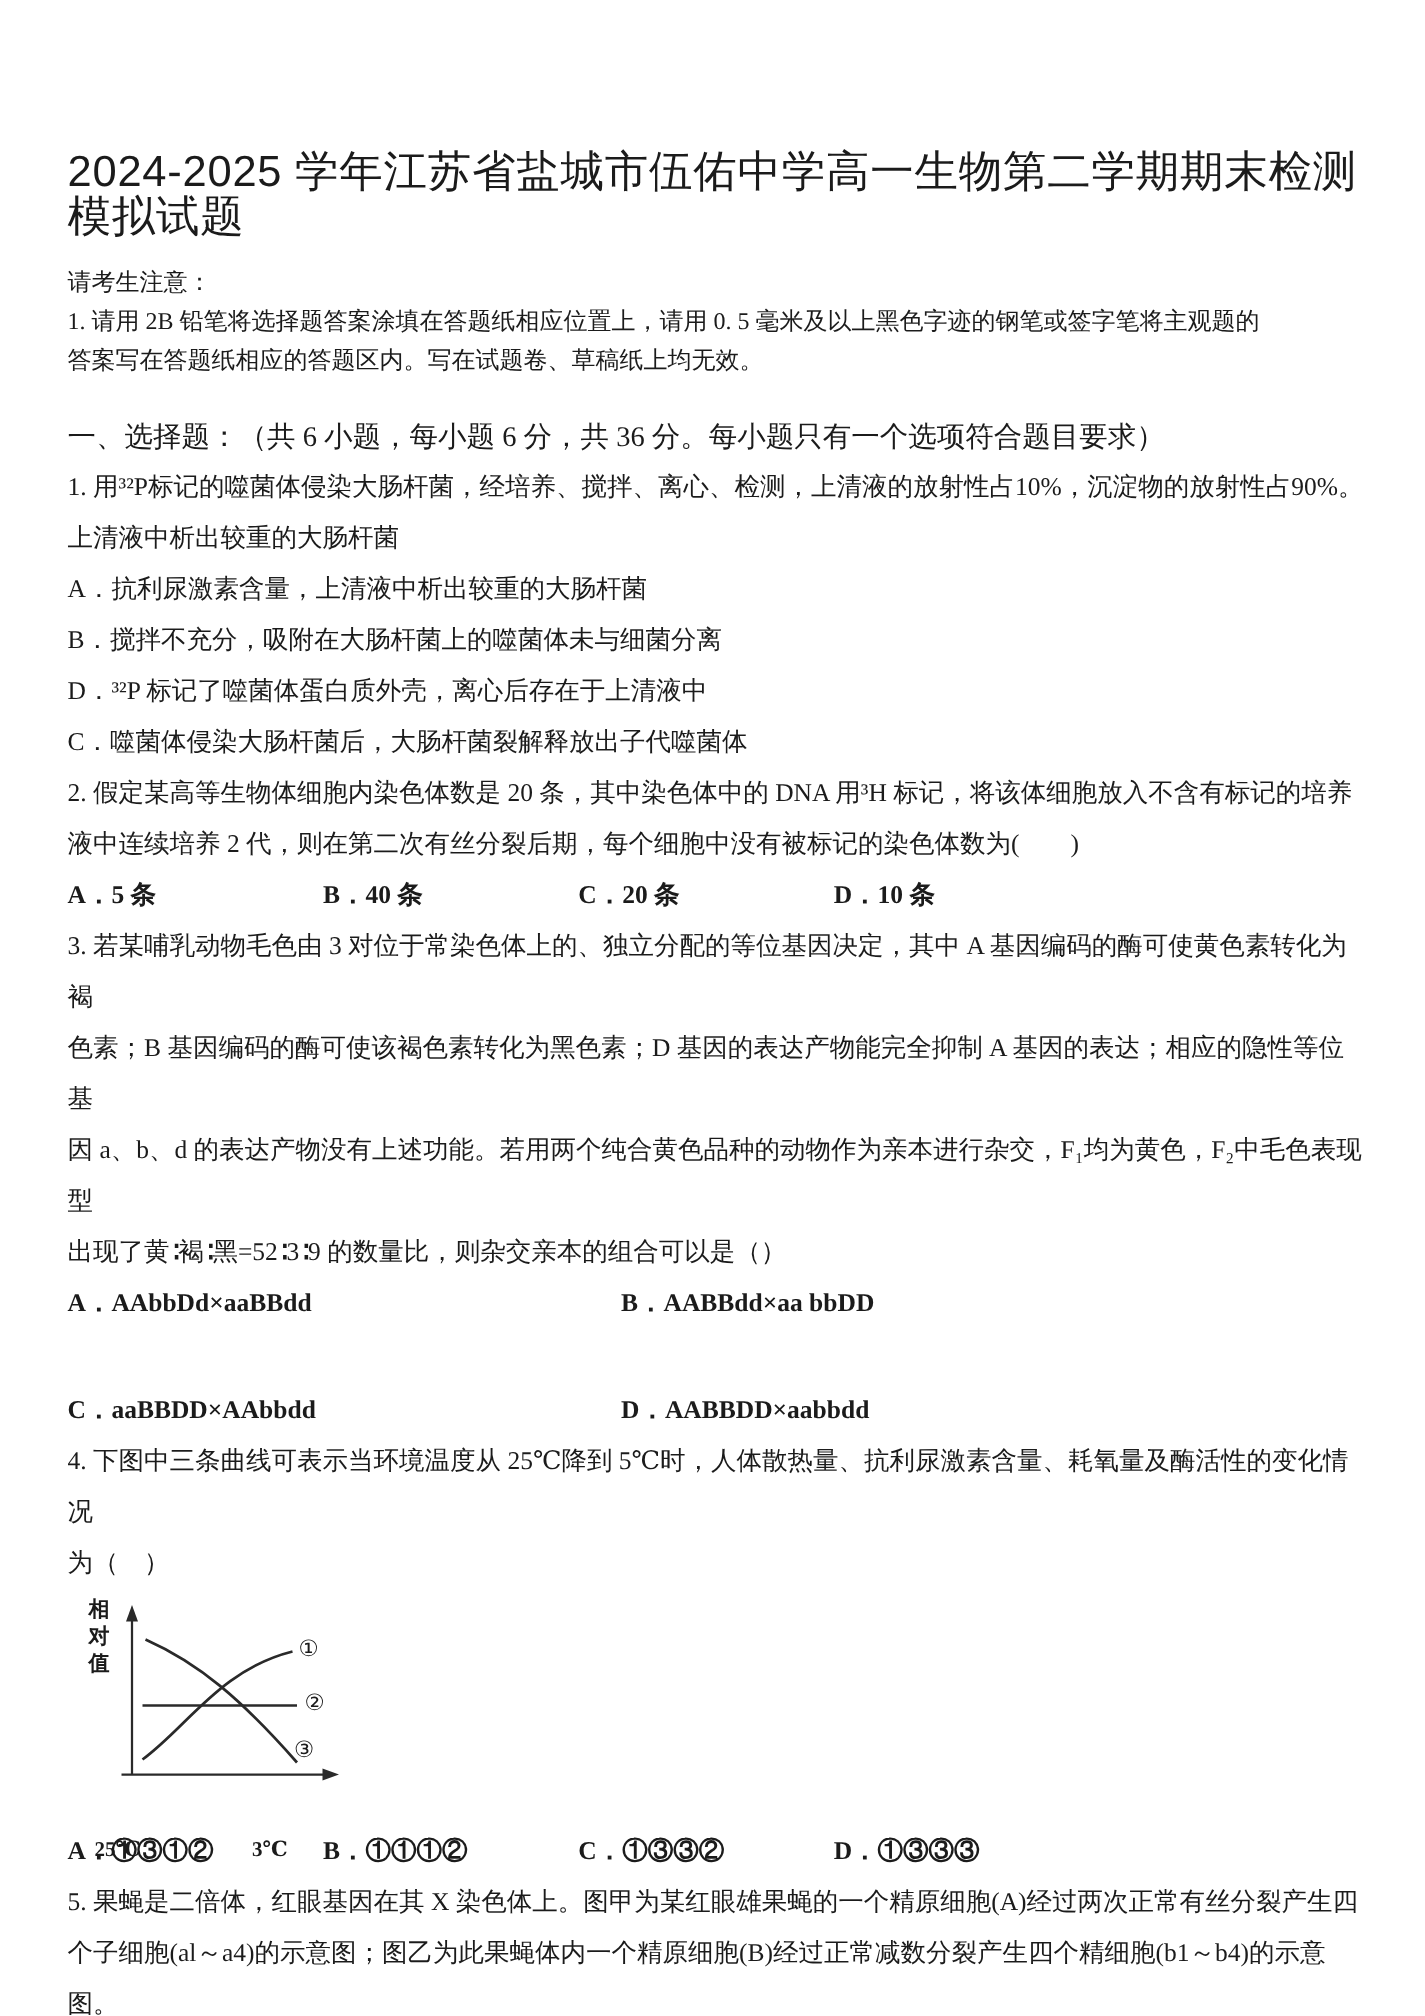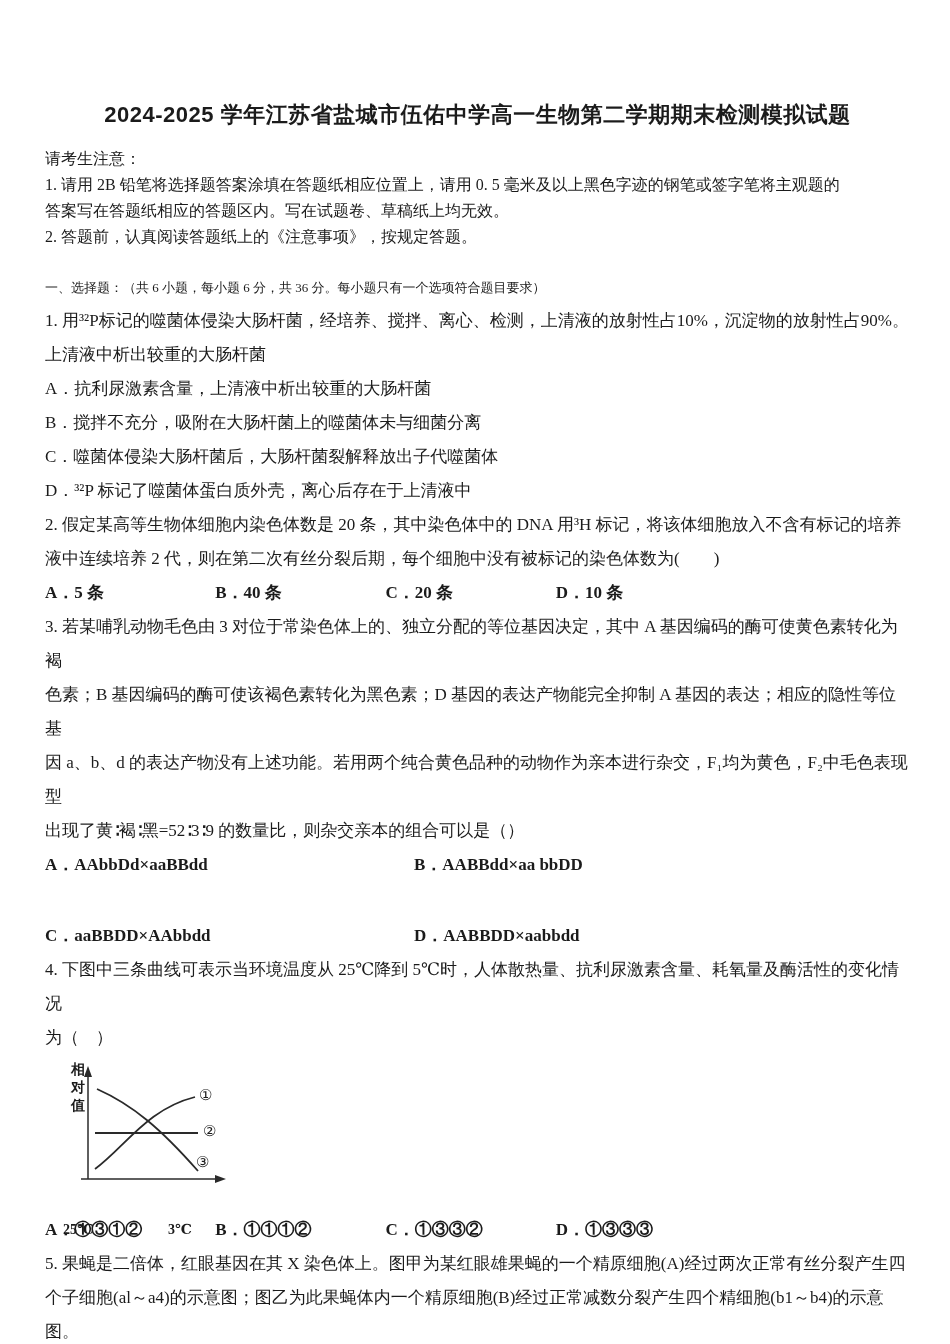--- a/index.html
+++ b/index.html
@@ -8,32 +8,32 @@
     width:950px; height:1344px;
     box-sizing:border-box;
     padding:100px 40px 40px 45px;
     background:#ffffff;
     color:#1b1b1b;
     font-family:"Liberation Serif","DejaVu Serif",serif;
     overflow:hidden;
   }
   .title {
     font-family:"Liberation Sans","DejaVu Sans",sans-serif;
-    font-weight:700;
-    font-size:22px;
+    font-weight:400;
+    font-size:29px;
     line-height:30px;
-    text-align:center;
+    text-align:left;
     margin:0 0 16px 0;
     letter-spacing:0.5px;
   }
   .notice { font-size:16px; line-height:26px; }
   .notice-line { white-space:nowrap; }
   .section-heading {
     margin-top:22px;
-    font-size:13px;
+    font-size:19px;
     line-height:32px;
     white-space:nowrap;
   }
   .question { font-size:17px; line-height:34px; }
   .qline { min-height:34px; }
   .opt-line { min-height:34px; }
   .opts-row { font-weight:bold; }
   .opts-row .opt { display:inline-block; }
   .opts-row .opt:nth-child(1),
   .opts-row .opt:nth-child(2),
@@ -48,21 +48,21 @@
 
   
   .figure {
     position:relative;
     width:210px; height:150px;
     margin:4px 0 4px 10px;
     line-height:normal;
   }
   .figure svg { position:absolute; left:0; top:0; }
   .fig-ylabel {
-    position:absolute; left:16px; top:2px;
+    position:absolute; left:4px; top:2px;
     width:16px;
     font-size:14px; line-height:18px;
     font-weight:bold;
     word-break:break-all;
   }
   .fig-label { position:absolute; font-size:14px; font-weight:bold; white-space:nowrap;margin-top:40px; }
   .fig-x-left  { left:8px;  top:122px; }
   .fig-x-right { left:113px; top:122px; }
   .curve-label { position:absolute; font-size:15px; font-weight:normal; }
   .curve-label-1 { left:144px; top:27px; }
@@ -73,32 +73,31 @@
 <body>
 
 <div class="page">
 
   <h1 class="title">2024-2025 学年江苏省盐城市伍佑中学高一生物第二学期期末检测模拟试题</h1>
 
   <div class="notice">
     <div class="notice-line">请考生注意：</div>
     <div class="notice-line">1. 请用 2B 铅笔将选择题答案涂填在答题纸相应位置上，请用 0. 5 毫米及以上黑色字迹的钢笔或签字笔将主观题的</div>
     <div class="notice-line">答案写在答题纸相应的答题区内。写在试题卷、草稿纸上均无效。</div>
-    <div class="notice-line">2. 答题前，认真阅读答题纸上的《注意事项》，按规定答题。</div>
   </div>
 
   <div class="section-heading">一、选择题：（共 6 小题，每小题 6 分，共 36 分。每小题只有一个选项符合题目要求）</div>
 
   <div class="question">
     <div class="qline">1. 用³²P标记的噬菌体侵染大肠杆菌，经培养、搅拌、离心、检测，上清液的放射性占10%，沉淀物的放射性占90%。</div>
     <div class="qline">上清液中析出较重的大肠杆菌</div>
     <div class="opt-line">A．抗利尿激素含量，上清液中析出较重的大肠杆菌</div>
     <div class="opt-line">B．搅拌不充分，吸附在大肠杆菌上的噬菌体未与细菌分离</div>
+    <div class="opt-line">D．³²P 标记了噬菌体蛋白质外壳，离心后存在于上清液中</div>
     <div class="opt-line">C．噬菌体侵染大肠杆菌后，大肠杆菌裂解释放出子代噬菌体</div>
-    <div class="opt-line">D．³²P 标记了噬菌体蛋白质外壳，离心后存在于上清液中</div>
   </div>
 
   <div class="question">
     <div class="qline">2. 假定某高等生物体细胞内染色体数是 20 条，其中染色体中的 DNA 用³H 标记，将该体细胞放入不含有标记的培养</div>
     <div class="qline">液中连续培养 2 代，则在第二次有丝分裂后期，每个细胞中没有被标记的染色体数为(　　)</div>
     <div class="opts-row qline">
       <span class="opt">A．5 条</span>
       <span class="opt">B．40 条</span>
       <span class="opt">C．20 条</span>
       <span class="opt">D．10 条</span>

